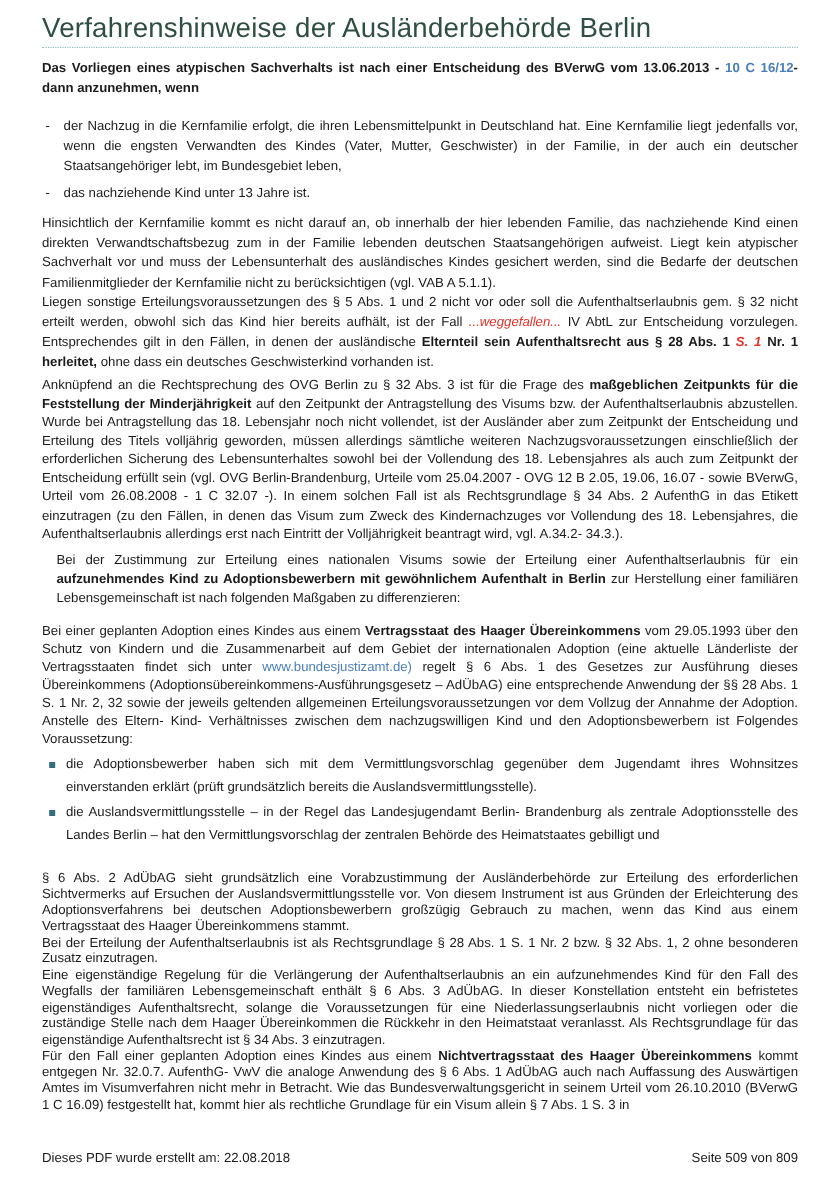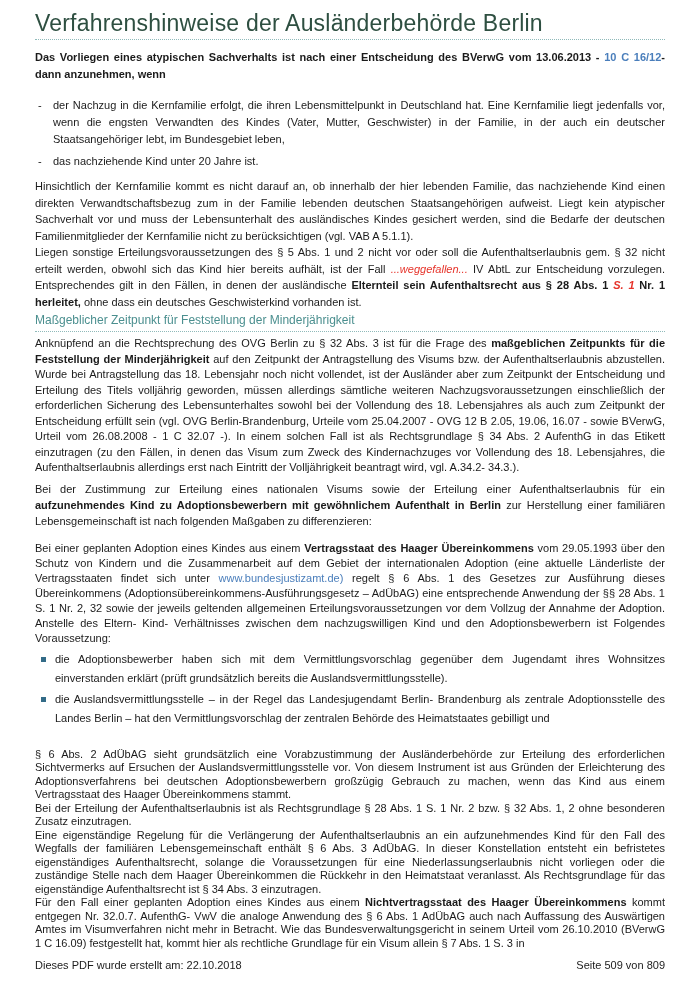--- a/index.html
+++ b/index.html
@@ -30,21 +30,21 @@
   }
   #p1{margin-top:9px;line-height:17px;font-weight:bold;}
   ul.blist{list-style:none;margin:14px 0 0 0;padding:0;font-size:11px;}
   ul.dash-list li{position:relative;padding-left:15px;margin:0 0 5px 3px;line-height:17px;text-align:justify;}
   .dash{position:absolute;left:0;top:0;}
   #p2{margin-top:8px;}
   #p3{}
   #h2a{margin-top:3px;}
   #p4{margin-top:4px;line-height:15.5px;}
   #h2b{margin-top:4px;}
-  #p5{margin-top:5px;line-height:16px;}
+  #p5{margin-top:5px;line-height:16px;margin-left:12px;}
   #p6{margin-top:12px;line-height:15px;}
   ul.square-list{margin:4px 0 0 0;padding:0;}
   ul.square-list li{position:relative;padding-left:14px;margin:0 0 2px 6px;line-height:19px;text-align:justify;}
   .sq{position:absolute;left:0;top:7px;width:5px;height:5px;background:var(--sq);}
   .dense{margin-top:20px;}
   .dense p{line-height:13.5px;margin:0;}
   .seg-bold{font-weight:700;}
   .seg-redItalic{color:var(--red);font-style:italic;}
   .seg-redBoldItalic{color:var(--red);font-style:italic;font-weight:700;}
   .seg-link{color:var(--link);}
@@ -62,29 +62,28 @@
 
   <p class="base" id="p1"><span class="seg-plain">Das Vorliegen eines atypischen Sachverhalts ist nach einer Entscheidung des BVerwG vom 13.06.2013 - </span><span class="seg-link">10 C 16/12</span><span class="seg-plain">- dann anzunehmen, wenn</span></p>
 
   <ul class="blist dash-list">
     <li>
       <span class="dash">-</span>
       <span><span class="seg-plain">der Nachzug in die Kernfamilie erfolgt, die ihren Lebensmittelpunkt in Deutschland hat. Eine Kernfamilie liegt jedenfalls vor, wenn die engsten Verwandten des Kindes (Vater, Mutter, Geschwister) in der Familie, in der auch ein deutscher Staatsangehöriger lebt, im Bundesgebiet leben,</span></span>
     </li>
     <li>
       <span class="dash">-</span>
-      <span><span class="seg-plain">das nachziehende Kind unter 20 Jahre ist.</span></span>
+      <span><span class="seg-plain">das nachziehende Kind unter 13 Jahre ist.</span></span>
     </li>
   </ul>
 
   <p class="base" id="p2"><span class="seg-plain">Hinsichtlich der Kernfamilie kommt es nicht darauf an, ob innerhalb der hier lebenden Familie, das nachziehende Kind einen direkten Verwandtschaftsbezug zum in der Familie lebenden deutschen Staatsangehörigen aufweist. Liegt kein atypischer Sachverhalt vor und muss der Lebensunterhalt des ausländisches Kindes gesichert werden, sind die Bedarfe der deutschen Familienmitglieder der Kernfamilie nicht zu berücksichtigen (vgl. VAB A 5.1.1).</span></p>
 
   <p class="base" id="p3"><span class="seg-plain">Liegen sonstige Erteilungsvoraussetzungen des § 5 Abs. 1 und 2 nicht vor oder soll die Aufenthaltserlaubnis gem. § 32 nicht erteilt werden, obwohl sich das Kind hier bereits aufhält, ist der Fall </span><span class="seg-redItalic">...weggefallen...</span><span class="seg-plain"> IV AbtL zur Entscheidung vorzulegen. Entsprechendes gilt in den Fällen, in denen der ausländische </span><span class="seg-bold">Elternteil sein Aufenthaltsrecht aus § 28 Abs. 1 </span><span class="seg-redBoldItalic">S. 1 </span><span class="seg-bold">Nr. 1 herleitet,</span><span class="seg-plain"> ohne dass ein deutsches Geschwisterkind vorhanden ist.</span></p>
 
-  <h2 class="sub" id="h2a">Maßgeblicher Zeitpunkt für Feststellung der Minderjährigkeit</h2>
 
   <p class="base" id="p4"><span class="seg-plain">Anknüpfend an die Rechtsprechung des OVG Berlin zu § 32 Abs. 3 ist für die Frage des </span><span class="seg-bold">maßgeblichen Zeitpunkts für die Feststellung der Minderjährigkeit</span><span class="seg-plain"> auf den Zeitpunkt der Antragstellung des Visums bzw. der Aufenthaltserlaubnis abzustellen. Wurde bei Antragstellung das 18. Lebensjahr noch nicht vollendet, ist der Ausländer aber zum Zeitpunkt der Entscheidung und Erteilung des Titels volljährig geworden, müssen allerdings sämtliche weiteren Nachzugsvoraussetzungen einschließlich der erforderlichen Sicherung des Lebensunterhaltes sowohl bei der Vollendung des 18. Lebensjahres als auch zum Zeitpunkt der Entscheidung erfüllt sein (vgl. OVG Berlin-Brandenburg, Urteile vom 25.04.2007 - OVG 12 B 2.05, 19.06, 16.07 - sowie BVerwG, Urteil vom 26.08.2008 - 1 C 32.07 -).  In einem solchen Fall ist als Rechtsgrundlage § 34 Abs. 2 AufenthG in das Etikett einzutragen (zu den Fällen, in denen das Visum zum Zweck des Kindernachzuges vor Vollendung des 18. Lebensjahres, die Aufenthaltserlaubnis allerdings erst nach Eintritt der Volljährigkeit beantragt wird, vgl. A.34.2- 34.3.).</span></p>
 
 
   <p class="base" id="p5"><span class="seg-plain">Bei der Zustimmung zur Erteilung eines nationalen Visums sowie der Erteilung einer Aufenthaltserlaubnis für ein </span><span class="seg-bold">aufzunehmendes Kind zu Adoptionsbewerbern mit gewöhnlichem Aufenthalt in Berlin</span><span class="seg-plain"> zur Herstellung einer familiären Lebensgemeinschaft ist nach folgenden Maßgaben zu differenzieren:</span></p>
 
   <p class="base" id="p6"><span class="seg-plain">Bei einer geplanten Adoption eines Kindes aus einem </span><span class="seg-bold">Vertragsstaat des Haager Übereinkommens</span><span class="seg-plain"> vom 29.05.1993 über den Schutz von Kindern und die Zusammenarbeit auf dem Gebiet der internationalen Adoption (eine aktuelle Länderliste der Vertragsstaaten findet sich unter </span><span class="seg-link">www.bundesjustizamt.de)</span><span class="seg-plain"> regelt § 6 Abs. 1 des Gesetzes zur Ausführung dieses Übereinkommens (Adoptionsübereinkommens-Ausführungsgesetz – AdÜbAG) eine entsprechende Anwendung der §§ 28 Abs. 1 S. 1 Nr. 2, 32 sowie der jeweils geltenden allgemeinen Erteilungsvoraussetzungen vor dem Vollzug der Annahme der Adoption. Anstelle des Eltern- Kind- Verhältnisses zwischen dem nachzugswilligen Kind und den Adoptionsbewerbern ist Folgendes Voraussetzung:</span></p>
 
   <ul class="blist square-list">
     <li>
@@ -100,15 +99,15 @@
   <div class="dense">
     <p class="base" id="p7"><span class="seg-plain">§ 6 Abs. 2 AdÜbAG sieht grundsätzlich eine Vorabzustimmung der Ausländerbehörde zur Erteilung des erforderlichen Sichtvermerks auf Ersuchen der Auslandsvermittlungsstelle vor.  Von diesem Instrument ist aus Gründen der Erleichterung des Adoptionsverfahrens bei deutschen Adoptionsbewerbern großzügig Gebrauch zu machen, wenn das Kind aus einem Vertragsstaat des Haager Übereinkommens stammt.</span></p>
     <p class="base" id="p8"><span class="seg-plain">Bei der Erteilung der Aufenthaltserlaubnis ist als Rechtsgrundlage § 28 Abs. 1 S. 1 Nr. 2 bzw. § 32 Abs. 1, 2 ohne besonderen Zusatz einzutragen.</span></p>
     <p class="base" id="p9"><span class="seg-plain">Eine eigenständige Regelung für die Verlängerung der Aufenthaltserlaubnis an ein aufzunehmendes Kind für den Fall des Wegfalls der familiären Lebensgemeinschaft enthält § 6 Abs. 3 AdÜbAG. In dieser Konstellation entsteht ein befristetes eigenständiges Aufenthaltsrecht, solange die Voraussetzungen für eine Niederlassungserlaubnis nicht vorliegen oder die zuständige Stelle nach dem Haager Übereinkommen die Rückkehr in den Heimatstaat veranlasst. Als Rechtsgrundlage für das eigenständige Aufenthaltsrecht ist § 34 Abs. 3 einzutragen.</span></p>
     <p class="base" id="p10"><span class="seg-plain">Für den Fall einer geplanten Adoption eines Kindes aus einem </span><span class="seg-bold">Nichtvertragsstaat des Haager Übereinkommens</span><span class="seg-plain"> kommt entgegen Nr. 32.0.7. AufenthG- VwV die analoge Anwendung des § 6 Abs. 1 AdÜbAG auch nach Auffassung des Auswärtigen Amtes im Visumverfahren nicht mehr in Betracht.  Wie das Bundesverwaltungsgericht in seinem Urteil vom 26.10.2010 (BVerwG 1 C 16.09) festgestellt hat, kommt hier als rechtliche Grundlage für ein Visum allein § 7 Abs. 1 S. 3 in</span></p>
   </div>
 
 </div>
 
 <div class="footer">
-  <span>Dieses PDF wurde erstellt am: 22.10.2018</span>
+  <span>Dieses PDF wurde erstellt am: 22.08.2018</span>
   <span>Seite 509 von 809</span>
 </div>
 
 </body></html>

